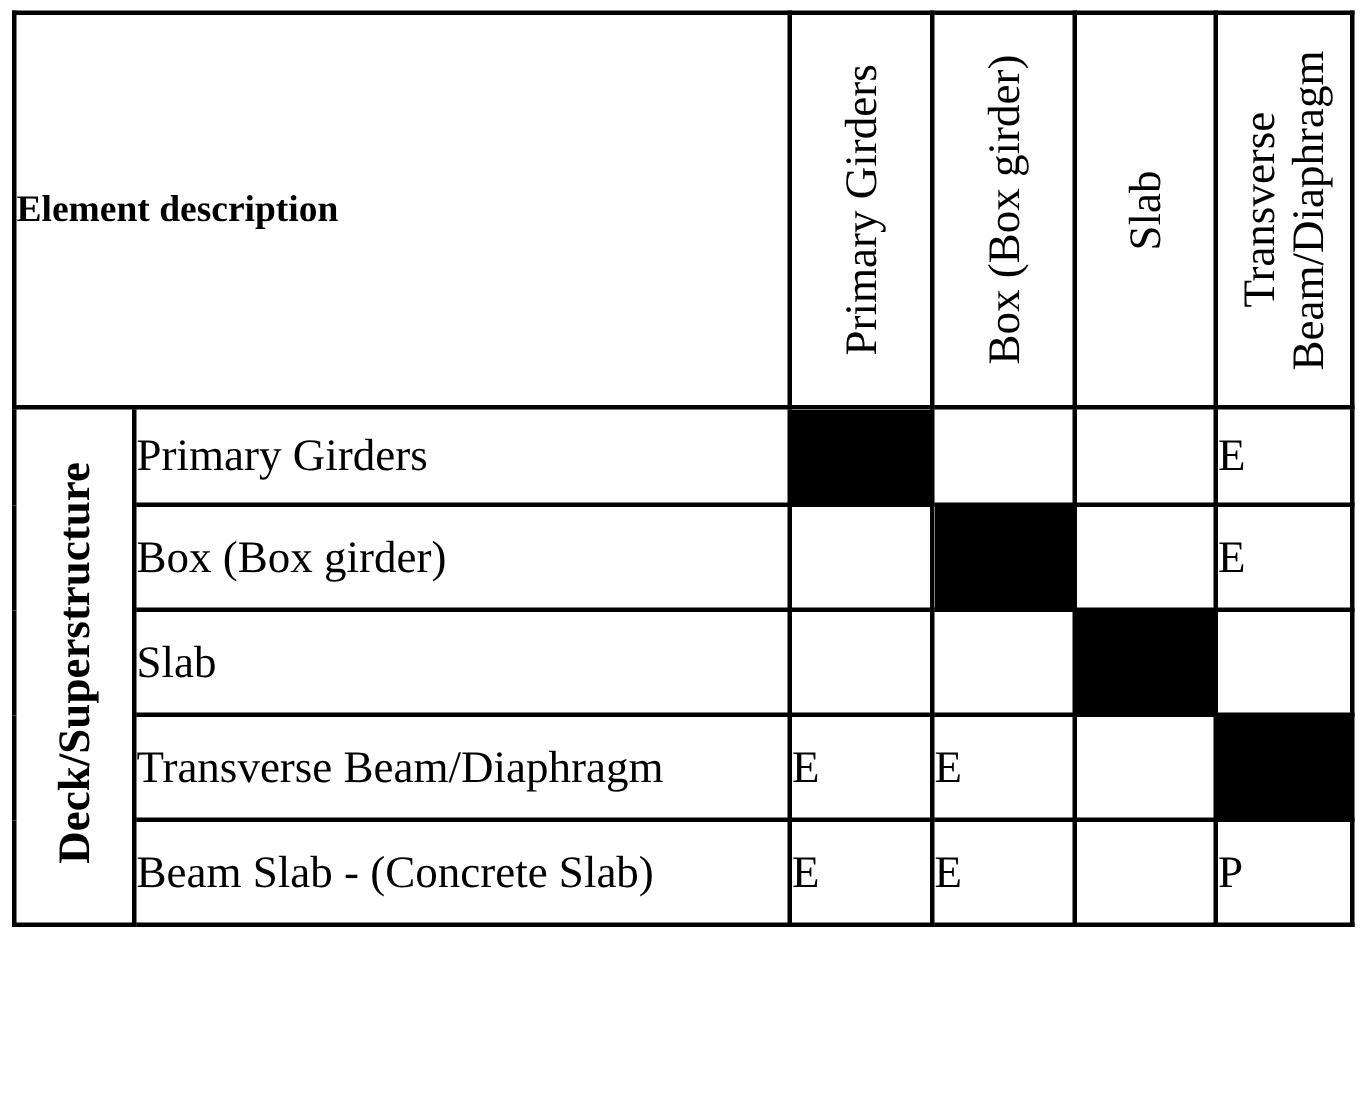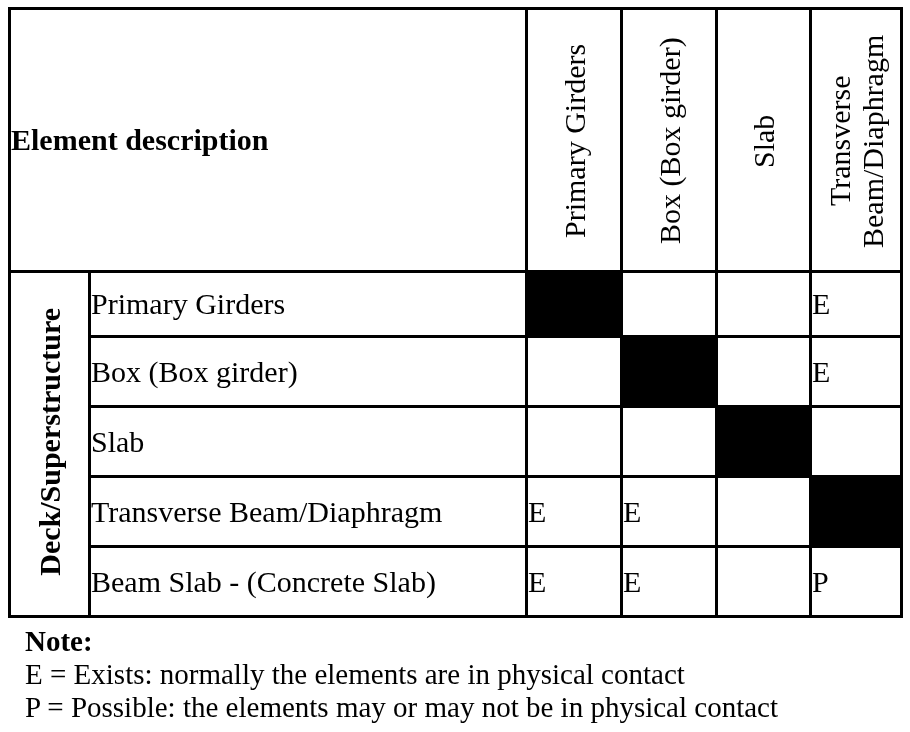--- a/index.html
+++ b/index.html
@@ -19,21 +19,21 @@
     width: 892px;
   }
   table.conn td { border: 3px solid #000; padding: 0; overflow: hidden; }
 
   tr.hrow   { height: 263px; }
   tr.brow1  { height: 65px; }
   tr.brow   { height: 70px; }
 
   td.desc {
     font-weight: bold;
-    font-size: 30px;
+    font-size: 25px;
     vertical-align: middle;
     padding: 78px 0 0 19px;
   }
 
   td.colhead {
     vertical-align: bottom;
     text-align: center;
     padding-bottom: 8px;
   }
   .vcol {
@@ -149,19 +149,14 @@
     <tr class="brow">
       <td class="rlabel">Beam Slab - (Concrete Slab)</td>
       <td class="mcell" data-filled="false">E</td>
       <td class="mcell" data-filled="false">E</td>
       <td class="mcell" data-filled="false"></td>
       <td class="mcell" data-filled="false">P</td>
     </tr>
   </tbody>
     </table>
 
-  <div class="note">
-    <div class="note-title">Note:</div>
-    <div class="note-line">E = Exists: normally the elements are in physical contact</div>
-    <div class="note-line">P = Possible: the elements may or may not be in physical contact</div>
-  </div>
 
 </div>
 
 </body></html>

